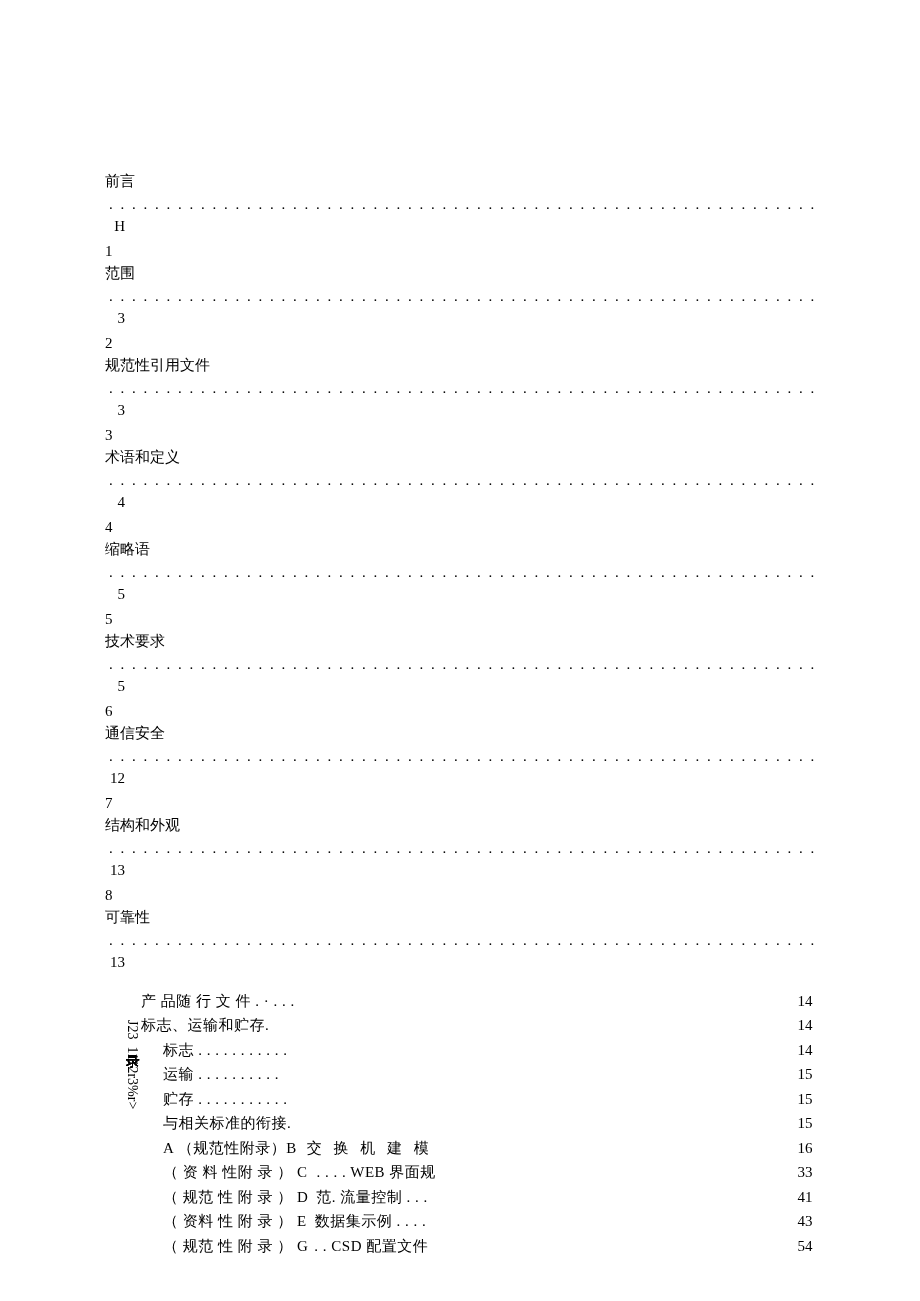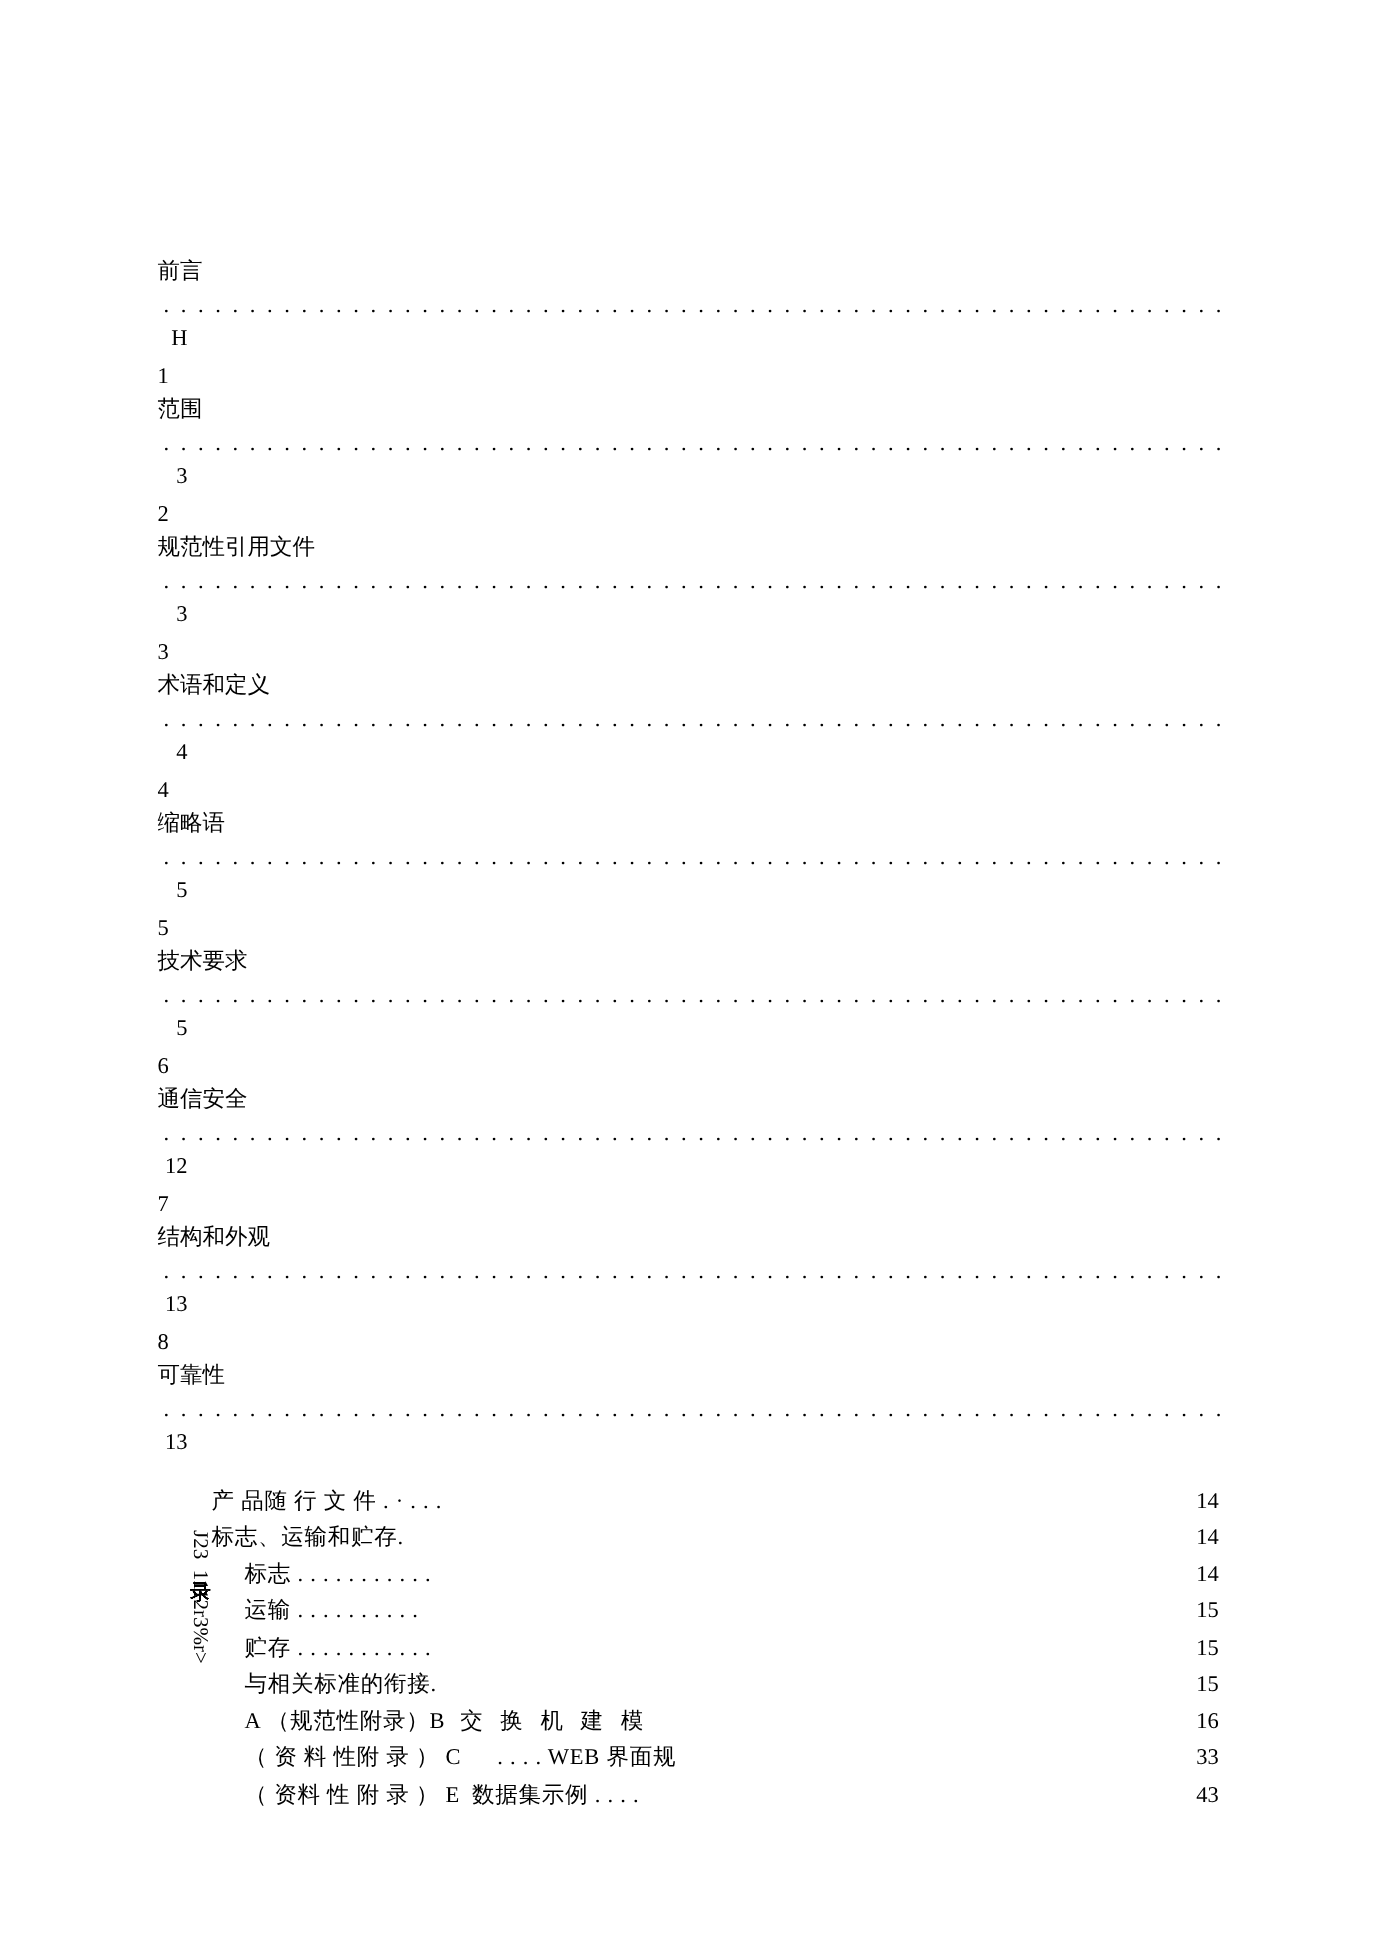--- a/index.html
+++ b/index.html
@@ -170,23 +170,35 @@
     <span class="b2-page">15</span>
   </div>
   <div class="b2-row b2-indent2">
     <span class="b2-label">A （规范性附录）B</span>
     <span class="b2-label spaced" style="margin-left:10px">交 换 机 建 模</span>
     <span class="b2-spacer"></span>
     <span class="b2-page">16</span>
   </div>
   <div class="b2-row b2-indent2">
     <span class="b2-label">（ 资 料 性附 录 ） C</span>
-    <span class="b2-label" style="margin-left:24px"> . . . . WEB 界面规</span>
+    <span class="b2-label" style="margin-left:9px"> . . . . WEB 界面规</span>
     <span class="b2-spacer"></span>
     <span class="b2-page">33</span>
+  </div>
+  <div class="b2-row b2-indent2">
+    <span class="b2-label">（ 规范 性 附 录 ） D</span>
+    <span class="b2-label" style="margin-left:8px">范. 流量控制 . . .</span>
+    <span class="b2-spacer"></span>
+    <span class="b2-page">41</span>
   </div>
   <div class="b2-row b2-indent2">
     <span class="b2-label">（ 资料 性 附 录 ） E</span>
     <span class="b2-label" style="margin-left:8px"> 数据集示例 . . . .</span>
     <span class="b2-spacer"></span>
     <span class="b2-page">43</span>
   </div>
+  <div class="b2-row b2-indent2">
+    <span class="b2-label">（ 规范 性 附 录 ） G</span>
+    <span class="b2-label" style="margin-left:6px"> . . CSD 配置文件</span>
+    <span class="b2-spacer"></span>
+    <span class="b2-page">54</span>
+  </div>
 </div>
 
 </body></html>

